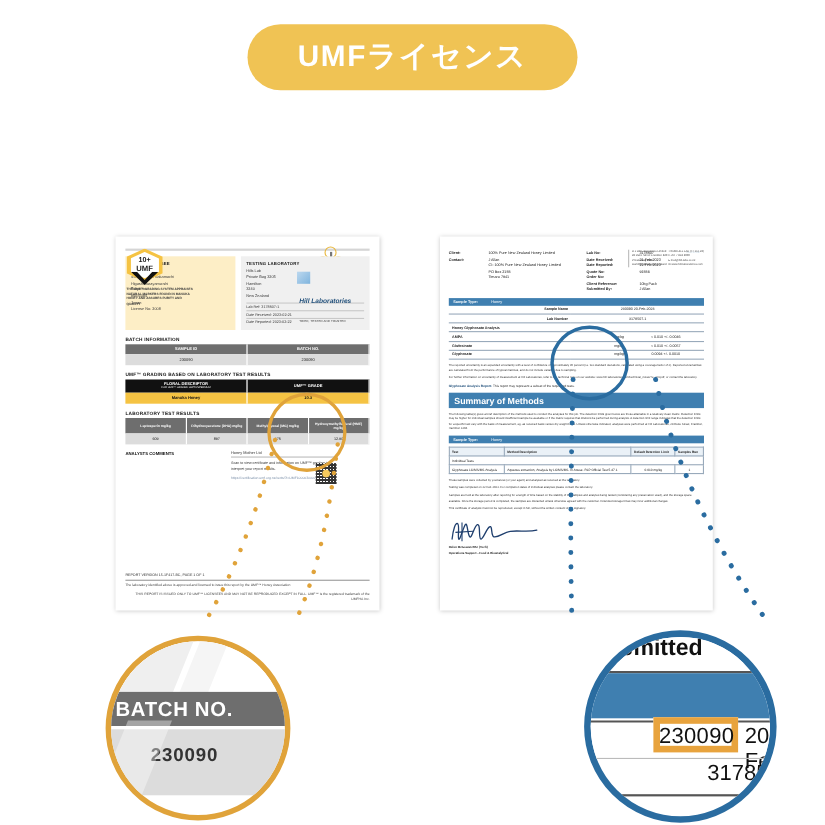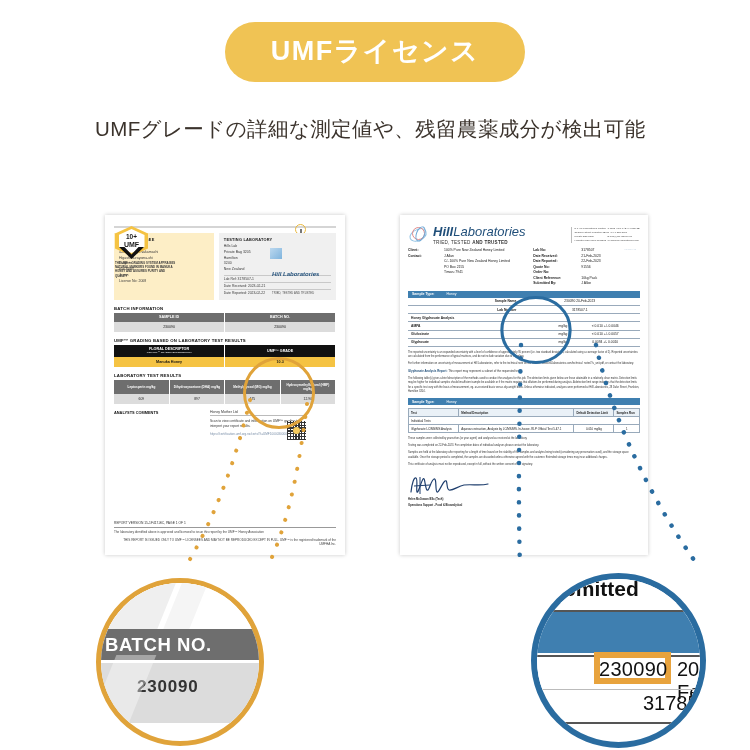--- a/index.html
+++ b/index.html
@@ -227,21 +227,20 @@
 </head>
 <body>
 
 <div class="page">
 
   <div class="banner-wrap">
     <div class="banner">UMFライセンス</div>
   </div>
 
   <div class="lead">
-    <div>UMFグレードの詳細な測定値や、残留農薬成分が検出可能</div>
   </div>
 
   <div class="doc" id="doc-left">
     <div class="lc-pad">
 
       <div class="umf-badge">
         <div class="hexlogo">
           <div class="hx"></div>
           <div class="inner">
             <b>10+</b>
@@ -368,35 +367,20 @@
         <div class="f1">The laboratory identified above is approved and licensed to issue this report by the UMF™ Honey Association</div>
         <div class="f2">THIS REPORT IS ISSUED ONLY TO UMF™ LICENSEES AND MAY NOT BE REPRODUCED EXCEPT IN FULL. UMF™ is the registered trademark of the UMFHA Inc.</div>
       </div>
 
     </div>
   </div>
 
   <div class="doc" id="doc-right">
     <div class="rc">
 
-      <div class="hill-head">
-        <div class="hill-mark">
-          <div class="a"></div>
-            <div class="b"></div>
-            <div class="c"></div>
-        </div>
-        <div class="hill-txt">
-          <div class="h1">
-            <b>Hill</b><i>Laboratories</i>
-          </div>
-          <div class="h2">
-            <span>TRIED, TESTED </span><b>AND TRUSTED</b>
-          </div>
-        </div>
-      </div>
       <div class="hill-addr" id="r-addr">
           <div>R J Hill Laboratories Limited</div>
           <div>28 Duke Street Frankton 3204</div>
           <div>Private Bag 3205</div>
           <div>Hamilton 3240 New Zealand</div>
         </div>
       <div class="hill-cont" id="r-cont">
           <div>T  0508 HILL LAB (44 555 22)</div>
           <div>T  +64 7 858 2000</div>
           <div>E  mail@hill-labs.co.nz</div>
@@ -499,20 +483,21 @@
             </tr>
           </tbody>
       </table>
 
       <div class="smallnote">The reported uncertainty is an expanded uncertainty with a level of confidence of approximately 95 percent (i.e. two standard deviations, calculated using a coverage factor of 2). Reported uncertainties are calculated from the performance of typical matrices, and do not include variation due to sampling.</div>
       <div class="smallnote i2">For further information on uncertainty of measurement at Hill Laboratories, refer to the technical note on our website: www.hill-laboratories.com/technical_notes/?u_unit.pdf, or contact the laboratory.</div>
       <div class="bluenote">
         <span style="color:#1f4e79;font-weight:bold">Glyphosate Analysis Report:</span><span> This report may represent a subset of the requested tests.</span>
       </div>
 
+      <div class="som">Summary of Methods</div>
       <div class="smallnote">The following table(s) gives a brief description of the methods used to conduct the analyses for this job. The detection limits given below are those attainable in a relatively clean matrix. Detection limits may be higher for individual samples should insufficient sample be available or if the matrix requires that dilutions be performed during analysis. A detection limit range indicates that the detection limits for a specific test vary with the basis of measurement, eg. as-received basis versus dry-weight basis. Unless otherwise indicated, analyses were performed at Hill Laboratories, 28 Duke Street, Frankton, Hamilton 3204.</div>
       <div class="blue-strip">
         <span>Sample Type:</span><i>Honey</i>
       </div>
 
       <table class="mtbl">
         <tbody>
             <tr id="som-head">
               <th>Test</th>
               <th>Method Description</th>

